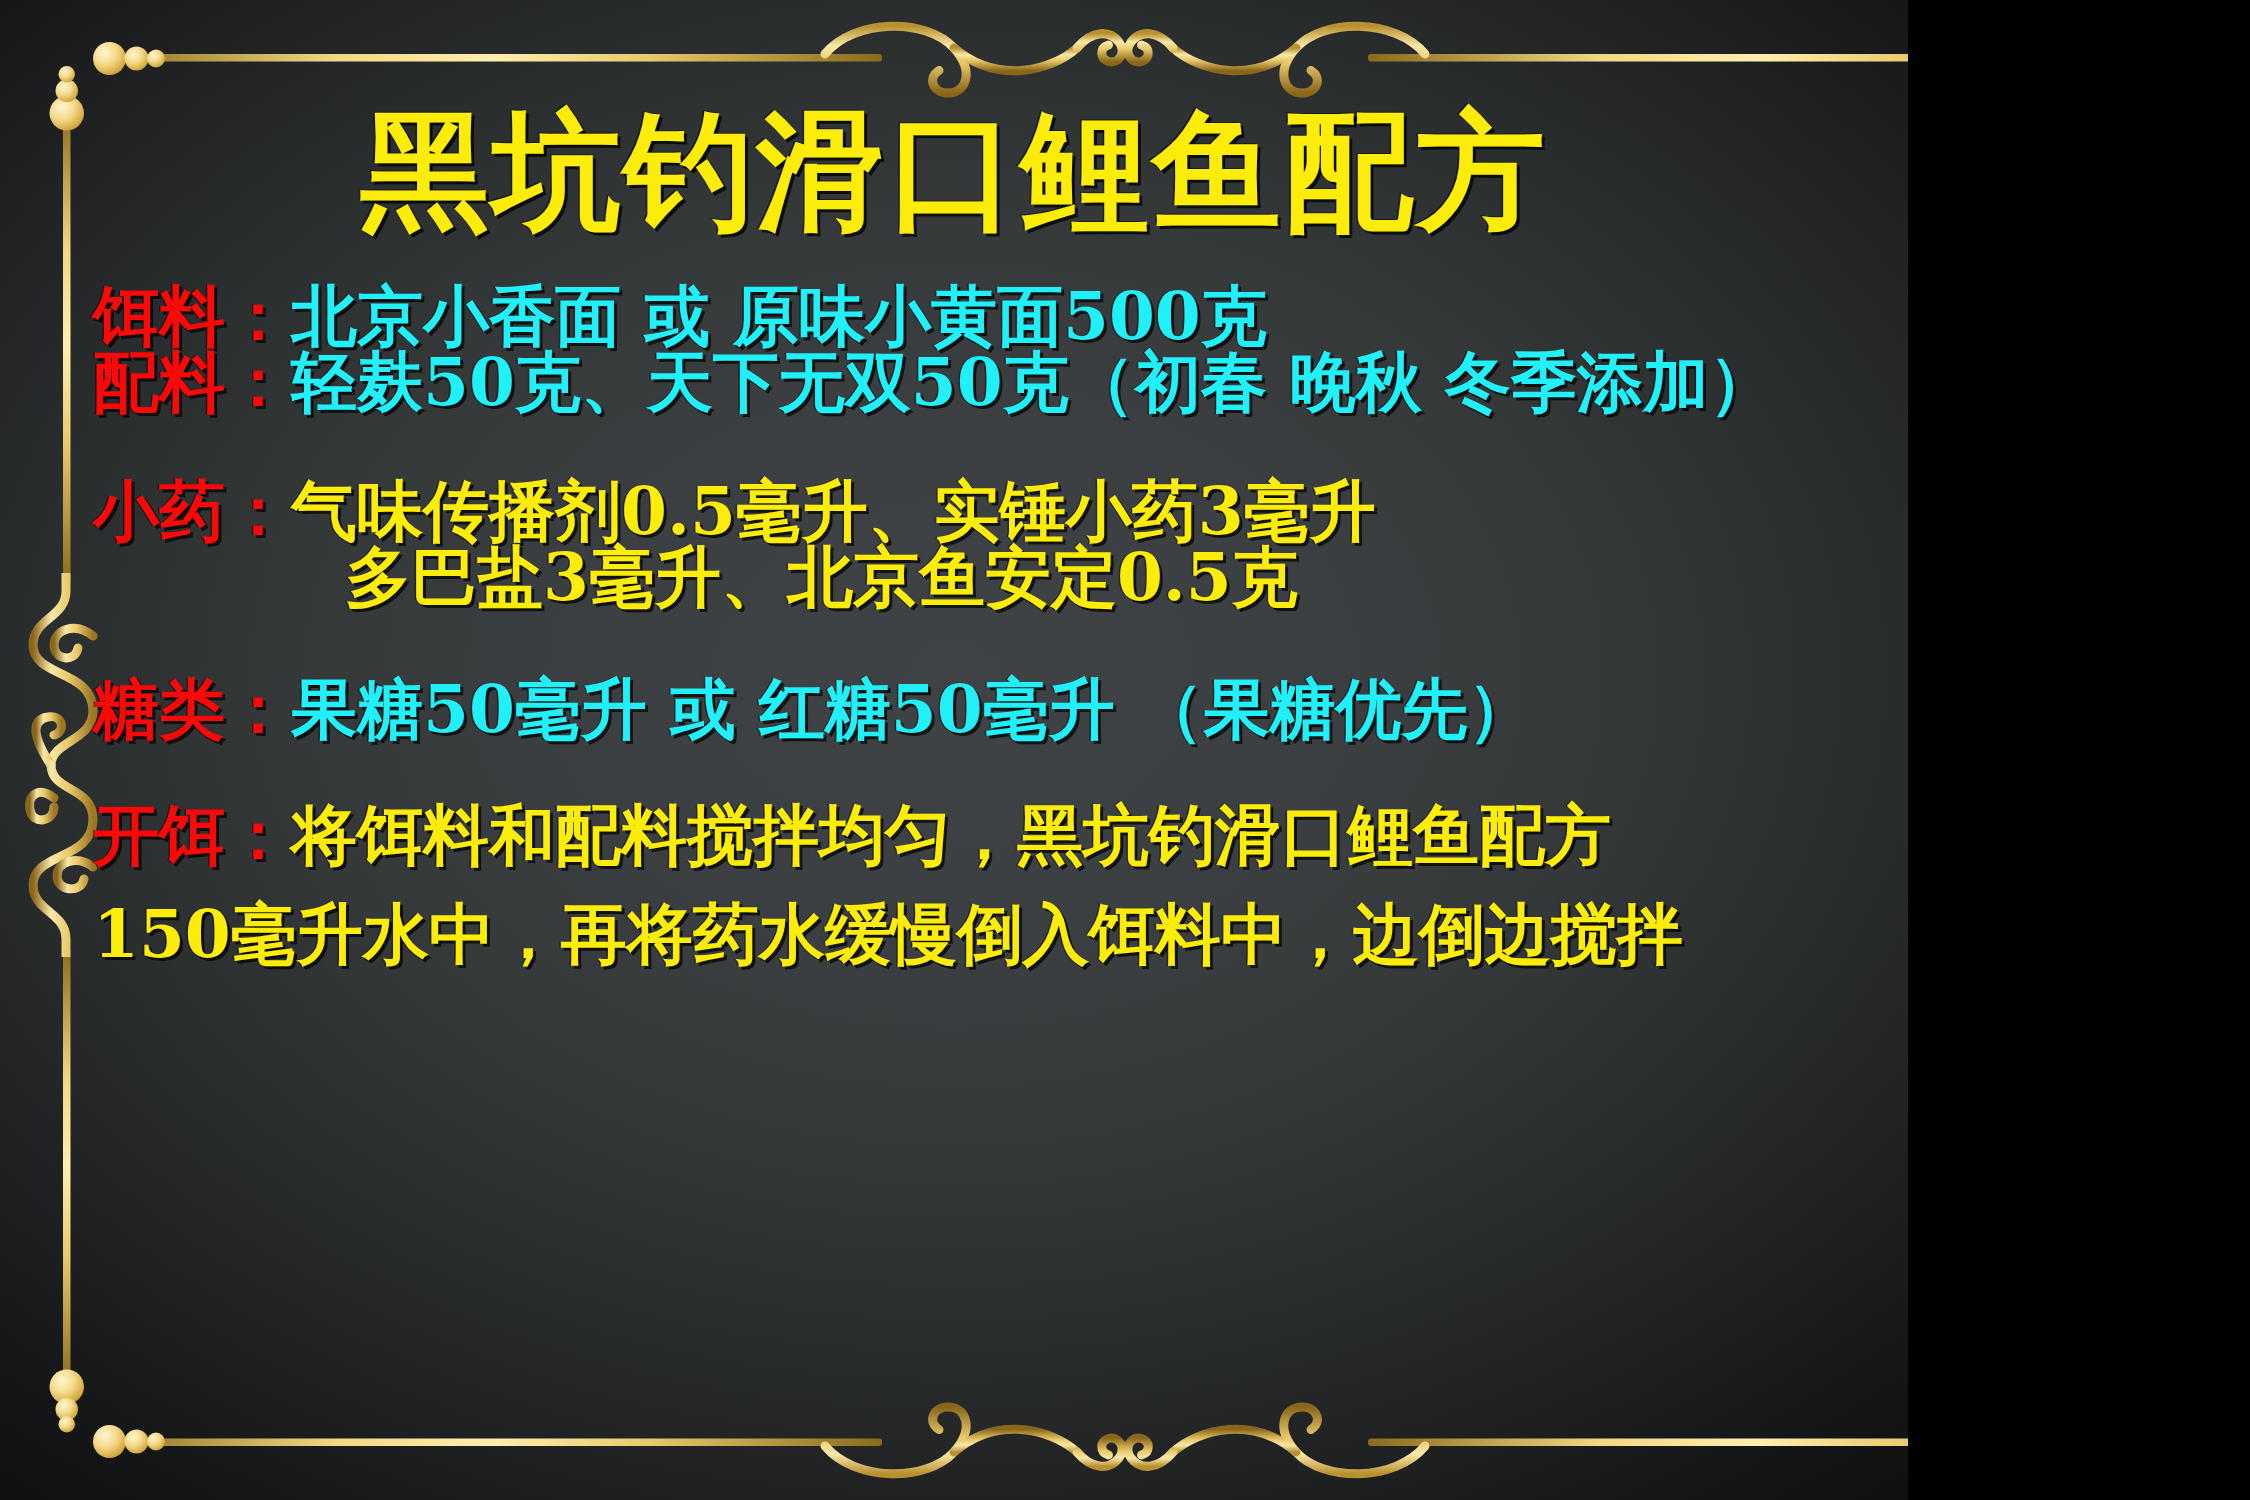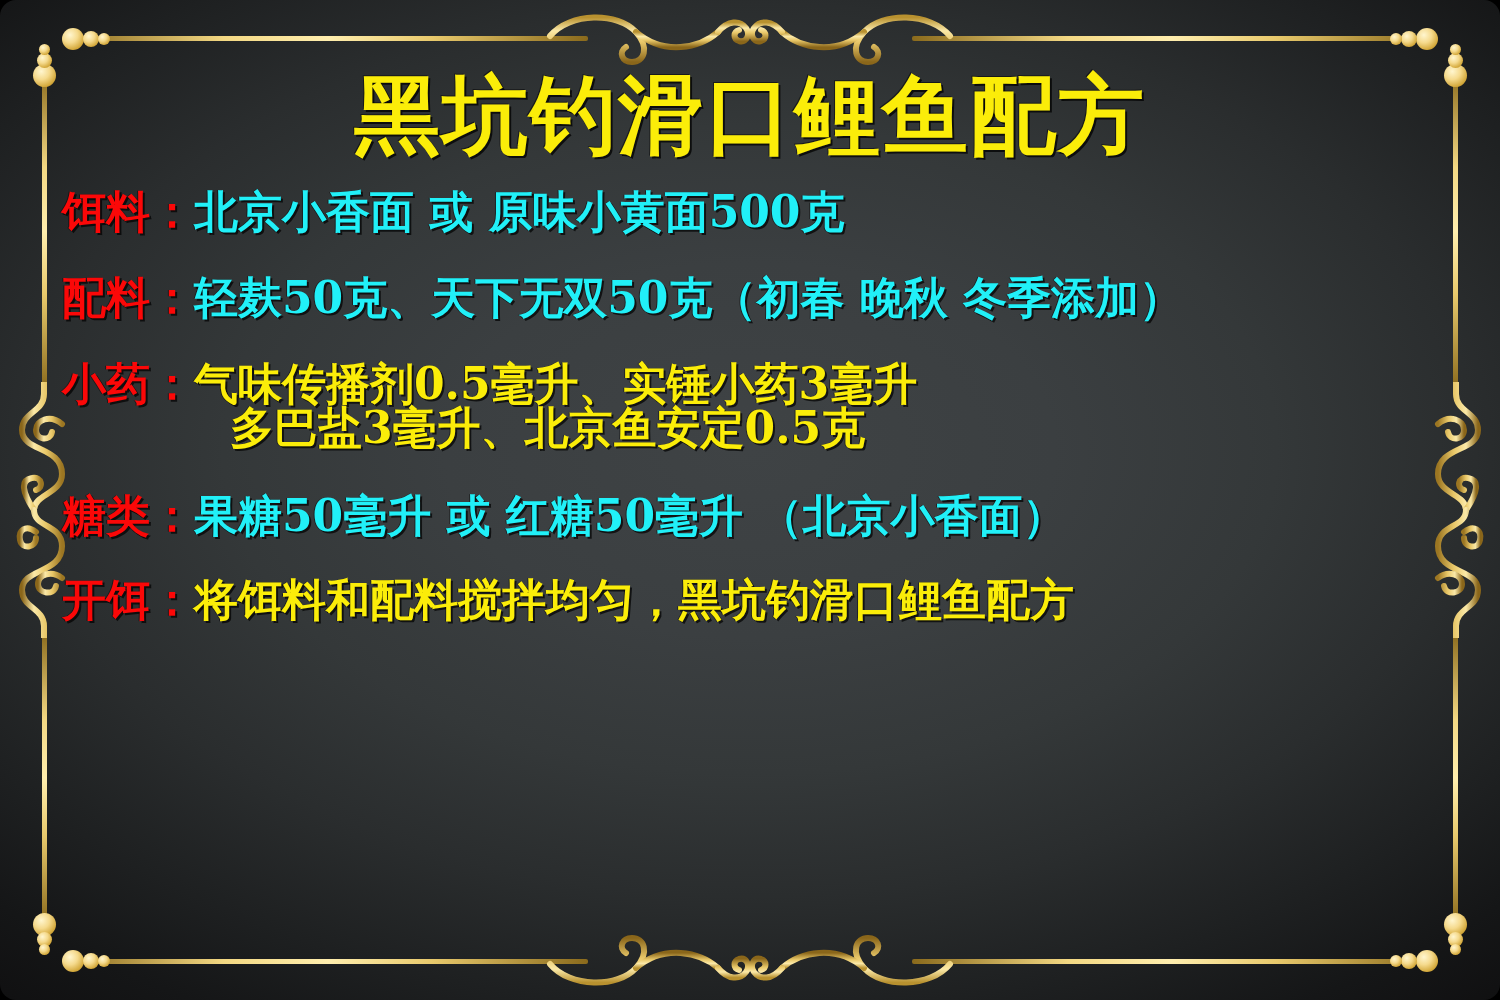--- a/index.html
+++ b/index.html
@@ -3,35 +3,34 @@
 <meta charset="utf-8">
 <title>黑坑钓滑口鲤鱼配方</title>
 <style>
   html, body {
     margin: 0;
     padding: 0;
     background: #000;
   }
   #poster {
     position: relative;
-    width: 1500px;
+    width: 1272px;
     height: 1000px;
     overflow: hidden;
     font-family: "DejaVu Serif", "Liberation Serif", serif;
     
     background:
       radial-gradient(ellipse 78% 72% at 50% 45%,
         #3f4345 0%,
         #3b3f41 26%,
         #343839 45%,
         #2a2d2e 62%,
         #1e2021 78%,
         #151617 90%,
         #101011 100%);
-    border-radius: 16px;
   }
   
   .frame-line {
     position: absolute;
     background: linear-gradient(90deg, #8a6a1c 0%, #f3d883 30%, #ffeeae 50%, #e8c96c 70%, #8a6a1c 100%);
     border-radius: 2px;
   }
   .frame-line.vert {
     background: linear-gradient(180deg, #8a6a1c 0%, #f3d883 30%, #ffeeae 50%, #e8c96c 70%, #8a6a1c 100%);
   }
@@ -73,21 +72,21 @@
     font-weight: bold;
     text-shadow: 2px 2px 0 rgba(0,0,0,.7), -1px 0 0 rgba(0,0,0,.45);
     font-family: "DejaVu Serif", "Liberation Serif", serif;
   }
   .label { color: #fb0808; }
   .cyan  { color: #21f0f8; }
   .yellow{ color: #fbed09; text-align: center; }
   .indent { display: inline-block; width: 168px; }
 
   .row-1 { margin-top: 0px; }
-  .row-2 { margin-top: 42px; }
+  .row-2 { }
   .row-3 { margin-top: 42px; }
   .row-3b{ }
   .row-4 { margin-top: 44px; }
   .row-5 { margin-top: 40px; }
   .row-5b{ margin-top: 22px; }
   .row-5c{ margin-top: 22px; }
 </style>
 </head>
 <body>
 
@@ -214,21 +213,24 @@
     </div>
 
     <div class="line row-3">
       <span class="label">小药：</span><span class="yellow">气味传播剂0.5毫升、实锤小药3毫升</span>
     </div>
     <div class="line row-3b">
       <span class="indent"></span><span class="yellow">多巴盐3毫升、北京鱼安定0.5克</span>
     </div>
 
     <div class="line row-4">
-      <span class="label">糖类：</span><span class="cyan">果糖50毫升 或 红糖50毫升 （北京小香面）</span>
+      <span class="label">糖类：</span><span class="cyan">果糖50毫升 或 红糖50毫升 （果糖优先）</span>
     </div>
 
     <div class="line row-5">
       <span class="label">开饵：</span><span class="yellow">将饵料和配料搅拌均匀，黑坑钓滑口鲤鱼配方</span>
     </div>
+    <div class="line row-5b">
+      <span class="yellow">150毫升水中，再将药水缓慢倒入饵料中，边倒边搅拌</span>
+    </div>
 
   </div>
 </div>
 
 </body></html>

